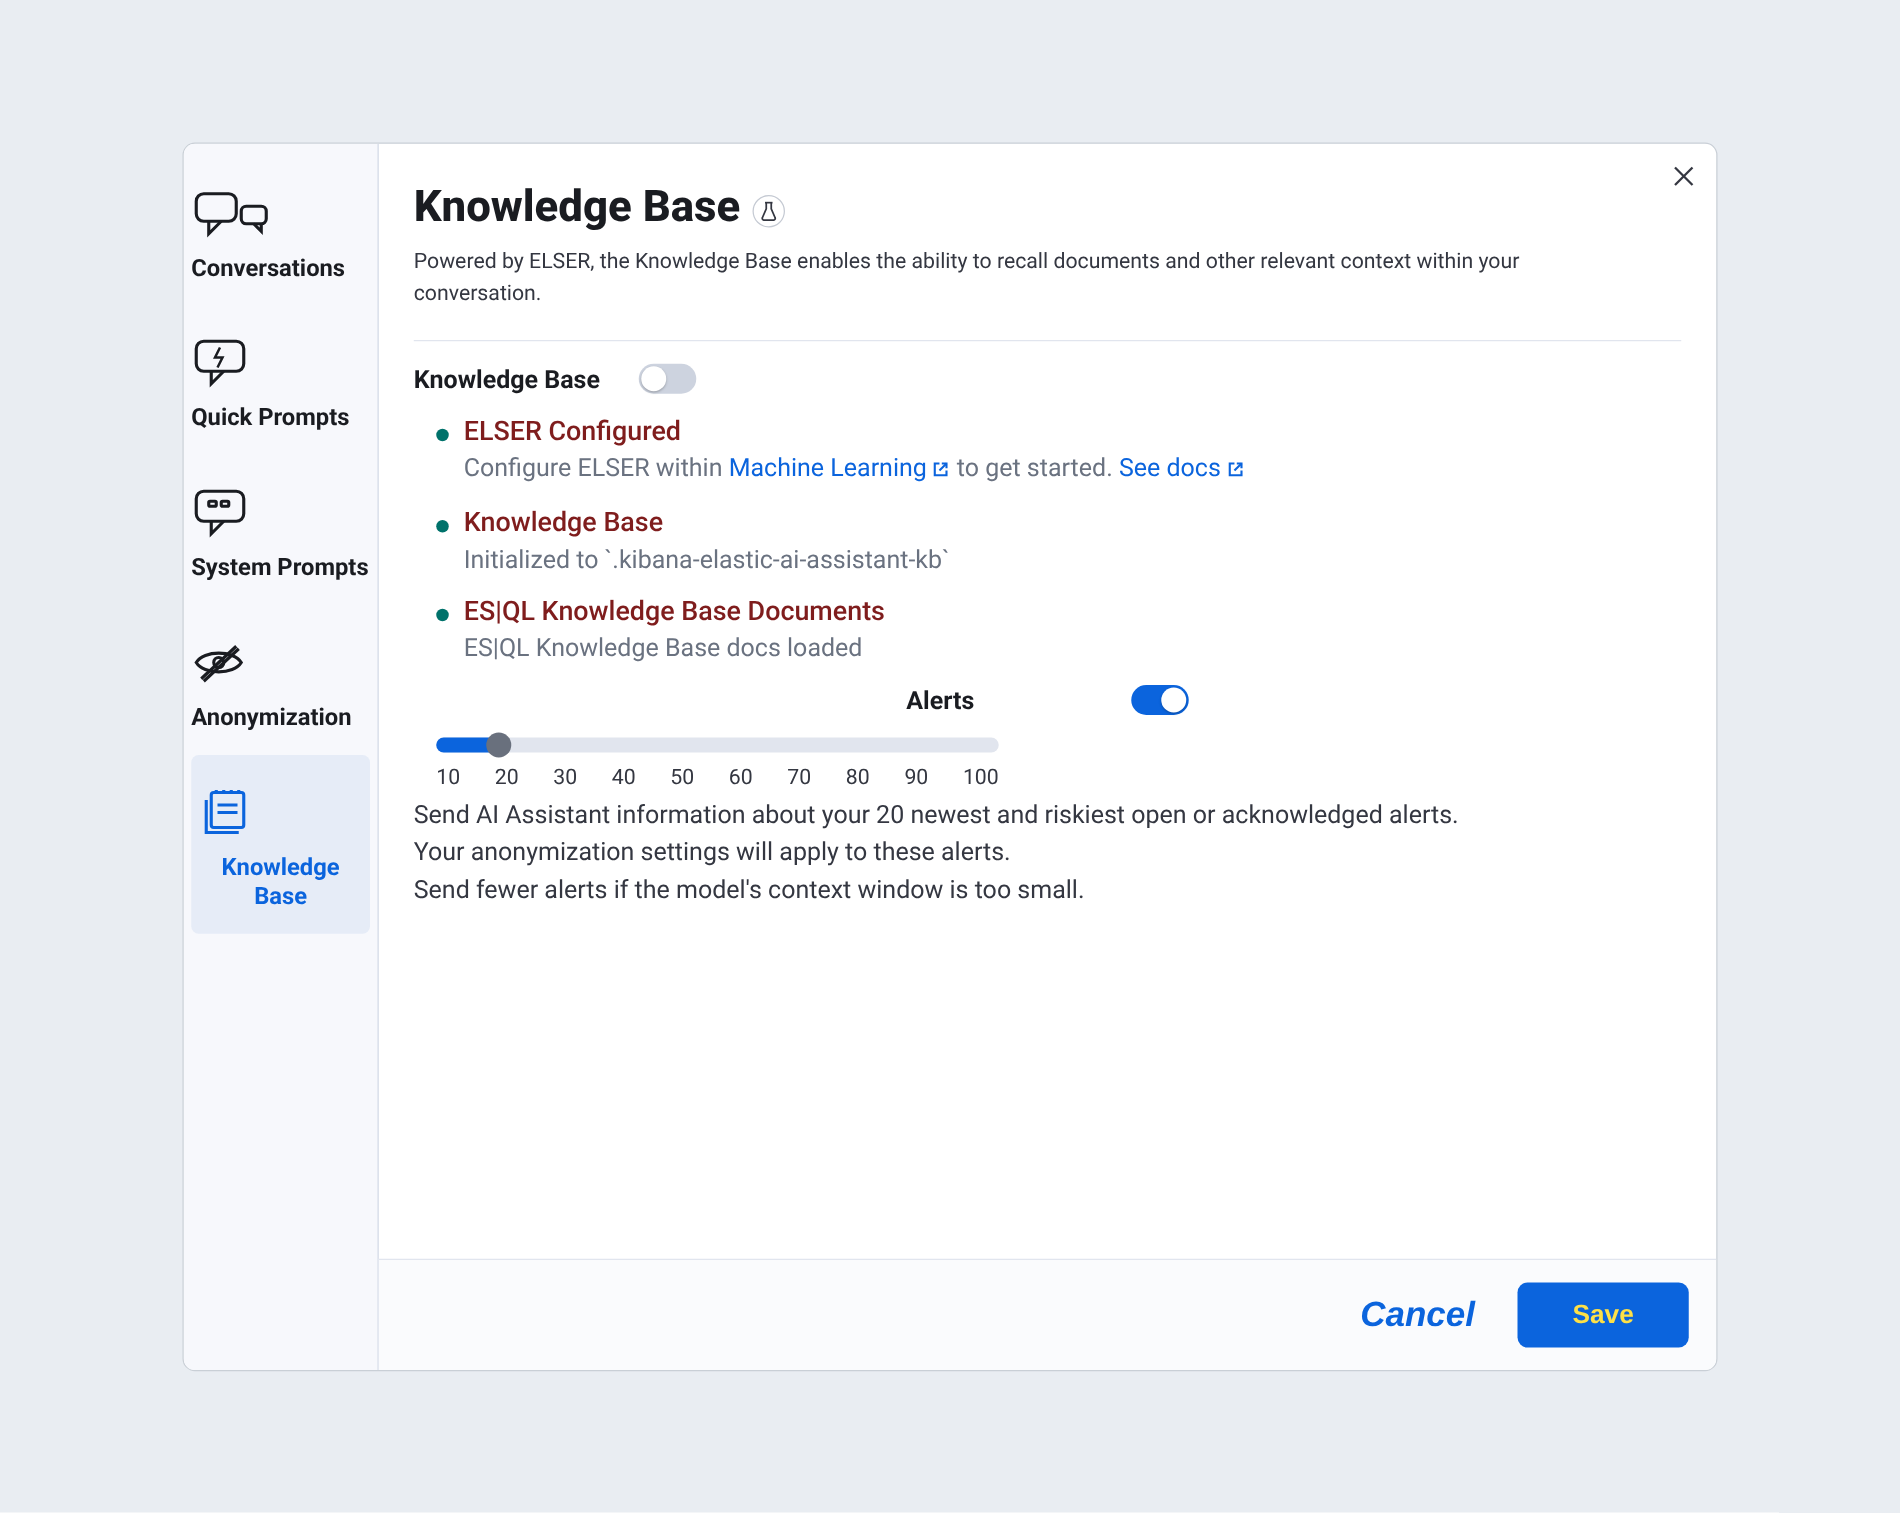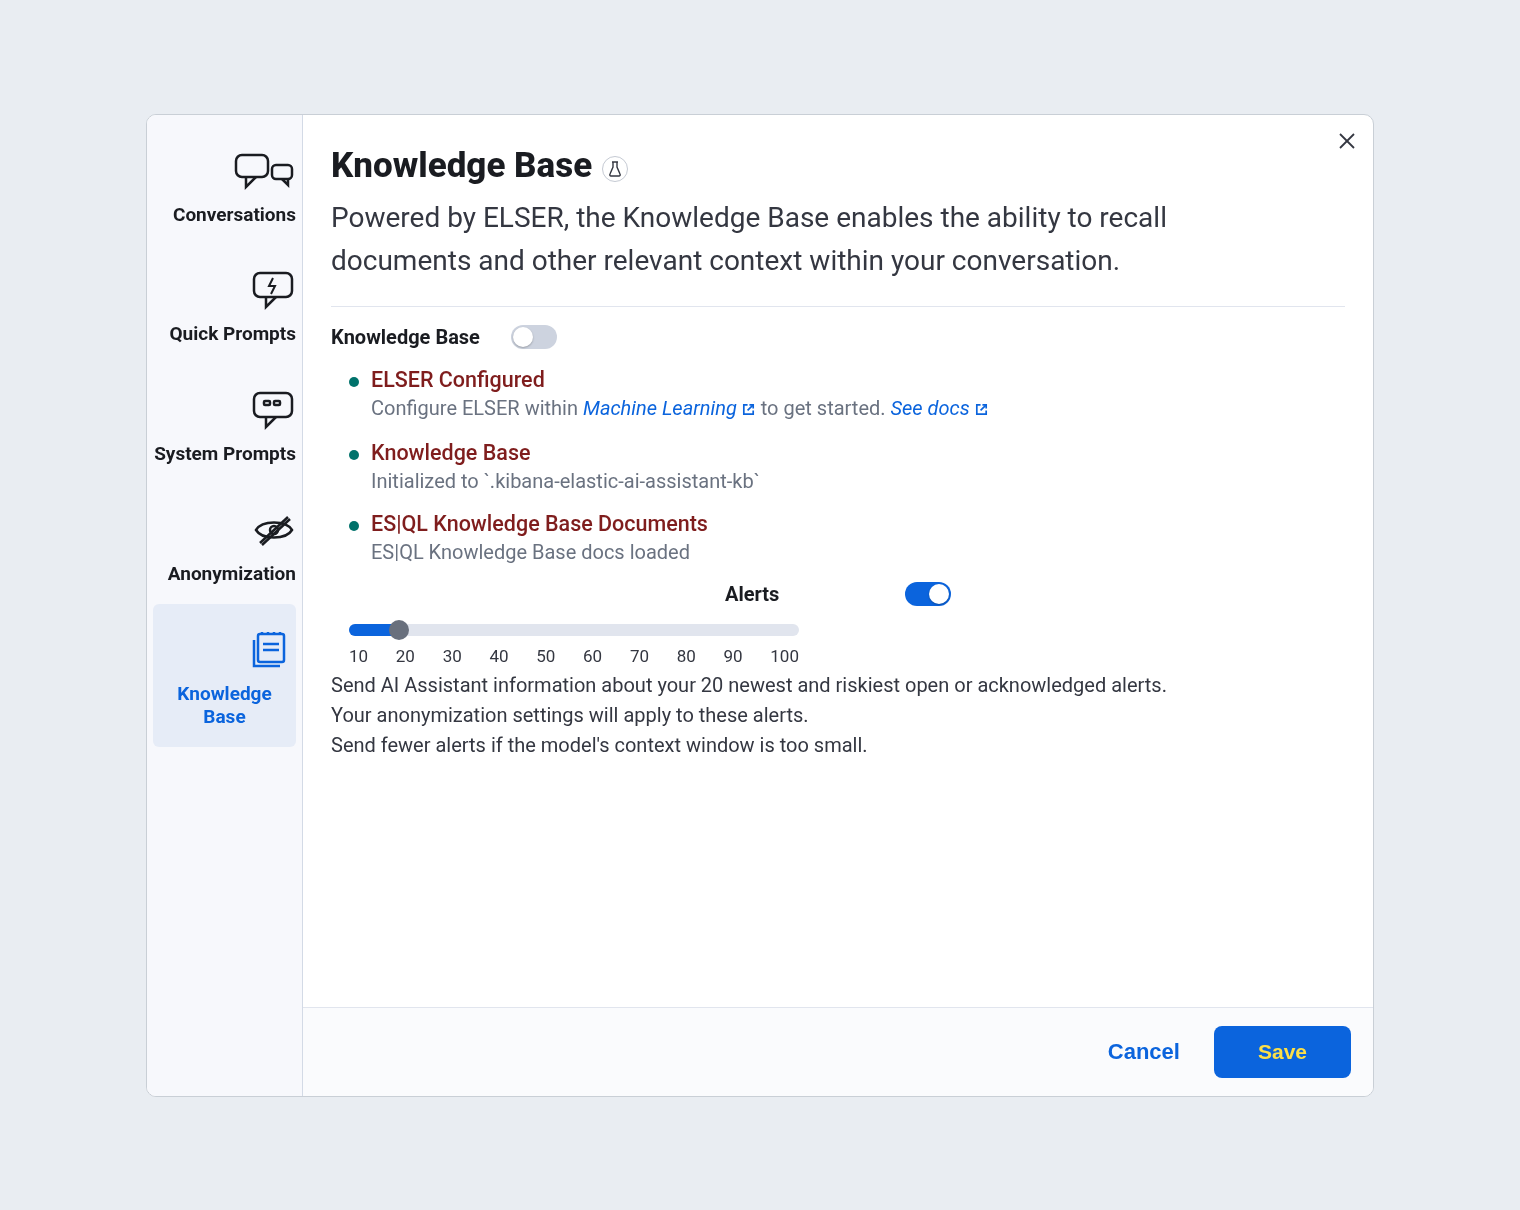--- a/index.html
+++ b/index.html
@@ -28,21 +28,21 @@
     width: 156px;
     background: #f7f8fc;
     border-right: 1px solid #d3dae6;
     display: flex;
     flex-direction: column;
     padding-top: 10px;
   }
   .side-item {
     display: flex;
     flex-direction: column;
-    align-items: flex-end;
+    align-items: flex-start;
     justify-content: center;
     text-align: center;
     padding: 22px 6px 18px;
     cursor: pointer;
     color: #1a1c21;
     font-weight: 700;
     font-size: 19px;
     line-height: 1.25;
   }
   .side-item .icon-slot { height: 48px; display:flex; align-items:center; justify-content:center; margin-bottom: 8px; }
@@ -71,21 +71,21 @@
     font-weight: 800;
     color: #1a1c21;
   }
   .beaker-badge {
     width: 26px; height:26px; border:1px solid #c5cad3; border-radius:50%;
     display:flex; align-items:center; justify-content:center;
     position: relative; top: 4px;
   }
   .subtitle {
     margin-top: 10px;
-    font-size: 28px;
+    font-size: 17px;
     color: #343741;
     line-height: 1.55;
     max-width: 980px;
   }
   .hr { height:1px; background:#e1e5ee; margin: 24px 0 18px; }
   .row-toggle { display:flex; align-items:center; gap: 20px; margin-bottom: 18px; }
   .section-label { font-size: 20px; font-weight:700; color:#1a1c21; min-width: 160px; }
   
   .toggle {
     width: 46px; height: 24px; border-radius: 12px; position: relative;
@@ -99,21 +99,21 @@
   .toggle.on .knob { left: auto; right:2px; }
   
   .check-list { list-style:none; padding-left: 18px; }
   .check-list li { position:relative; padding-left: 22px; margin-bottom: 18px; }
   .check-list li::before {
     content:""; position:absolute; left:0; top:10px; width:10px; height:10px;
     background:#00726b; border-radius:50%;
   }
   .li-title { font-size: 21.5px; color:#7f1d1d; font-weight:500; }
   .li-sub { font-size: 20px; color:#6a7280; margin-top:4px; }
-  .li-sub a, .link { color:#0b64dd; text-decoration:none;font-style:italic; }
+  .li-sub a, .link { color:#0b64dd; text-decoration:none; }
   
   .slider-wrap { margin-top: 6px; }
   .slider-track {
     position: relative; height: 12px; width: 450px; margin-left: 18px;
     background:#e1e5ee; border-radius:6px;
   }
   .slider-fill {
     position:absolute; left:0; top:0; height:100%;
     background:#0b64dd; border-radius:6px 0 0 6px;
   }
@@ -127,22 +127,23 @@
   }
   .alerts-copy { margin-top: 4px; font-size: 20px; color:#343741; line-height:1.5; }
   
   .footer {
     border-top:1px solid #e1e5ee;
     padding: 18px 22px;
     display:flex; justify-content:flex-end; gap: 22px; align-items:center;
     background: #fafbfd;
   }
   .btn-cancel {
-    background:none; border:none; color:#0b64dd; font-size:22px; font-weight:600; cursor:pointer;
+    background:none; border:none; color:#0b64dd; font-size:28px; font-weight:600; cursor:pointer;
     padding: 10px 12px;
+    font-style: italic;
   }
   .btn-save {
     background:#0b64dd; color:#fde047; border:none; border-radius:8px;
     font-size:21px; font-weight:700; padding: 14px 44px; cursor:pointer;
   }
   .close-x {
     position:absolute; top:16px; right:16px; cursor:pointer; color:#343741;
   }
   .extlink-icon { display:inline-block; vertical-align:-2px; margin-left:4px; }
 </style>

